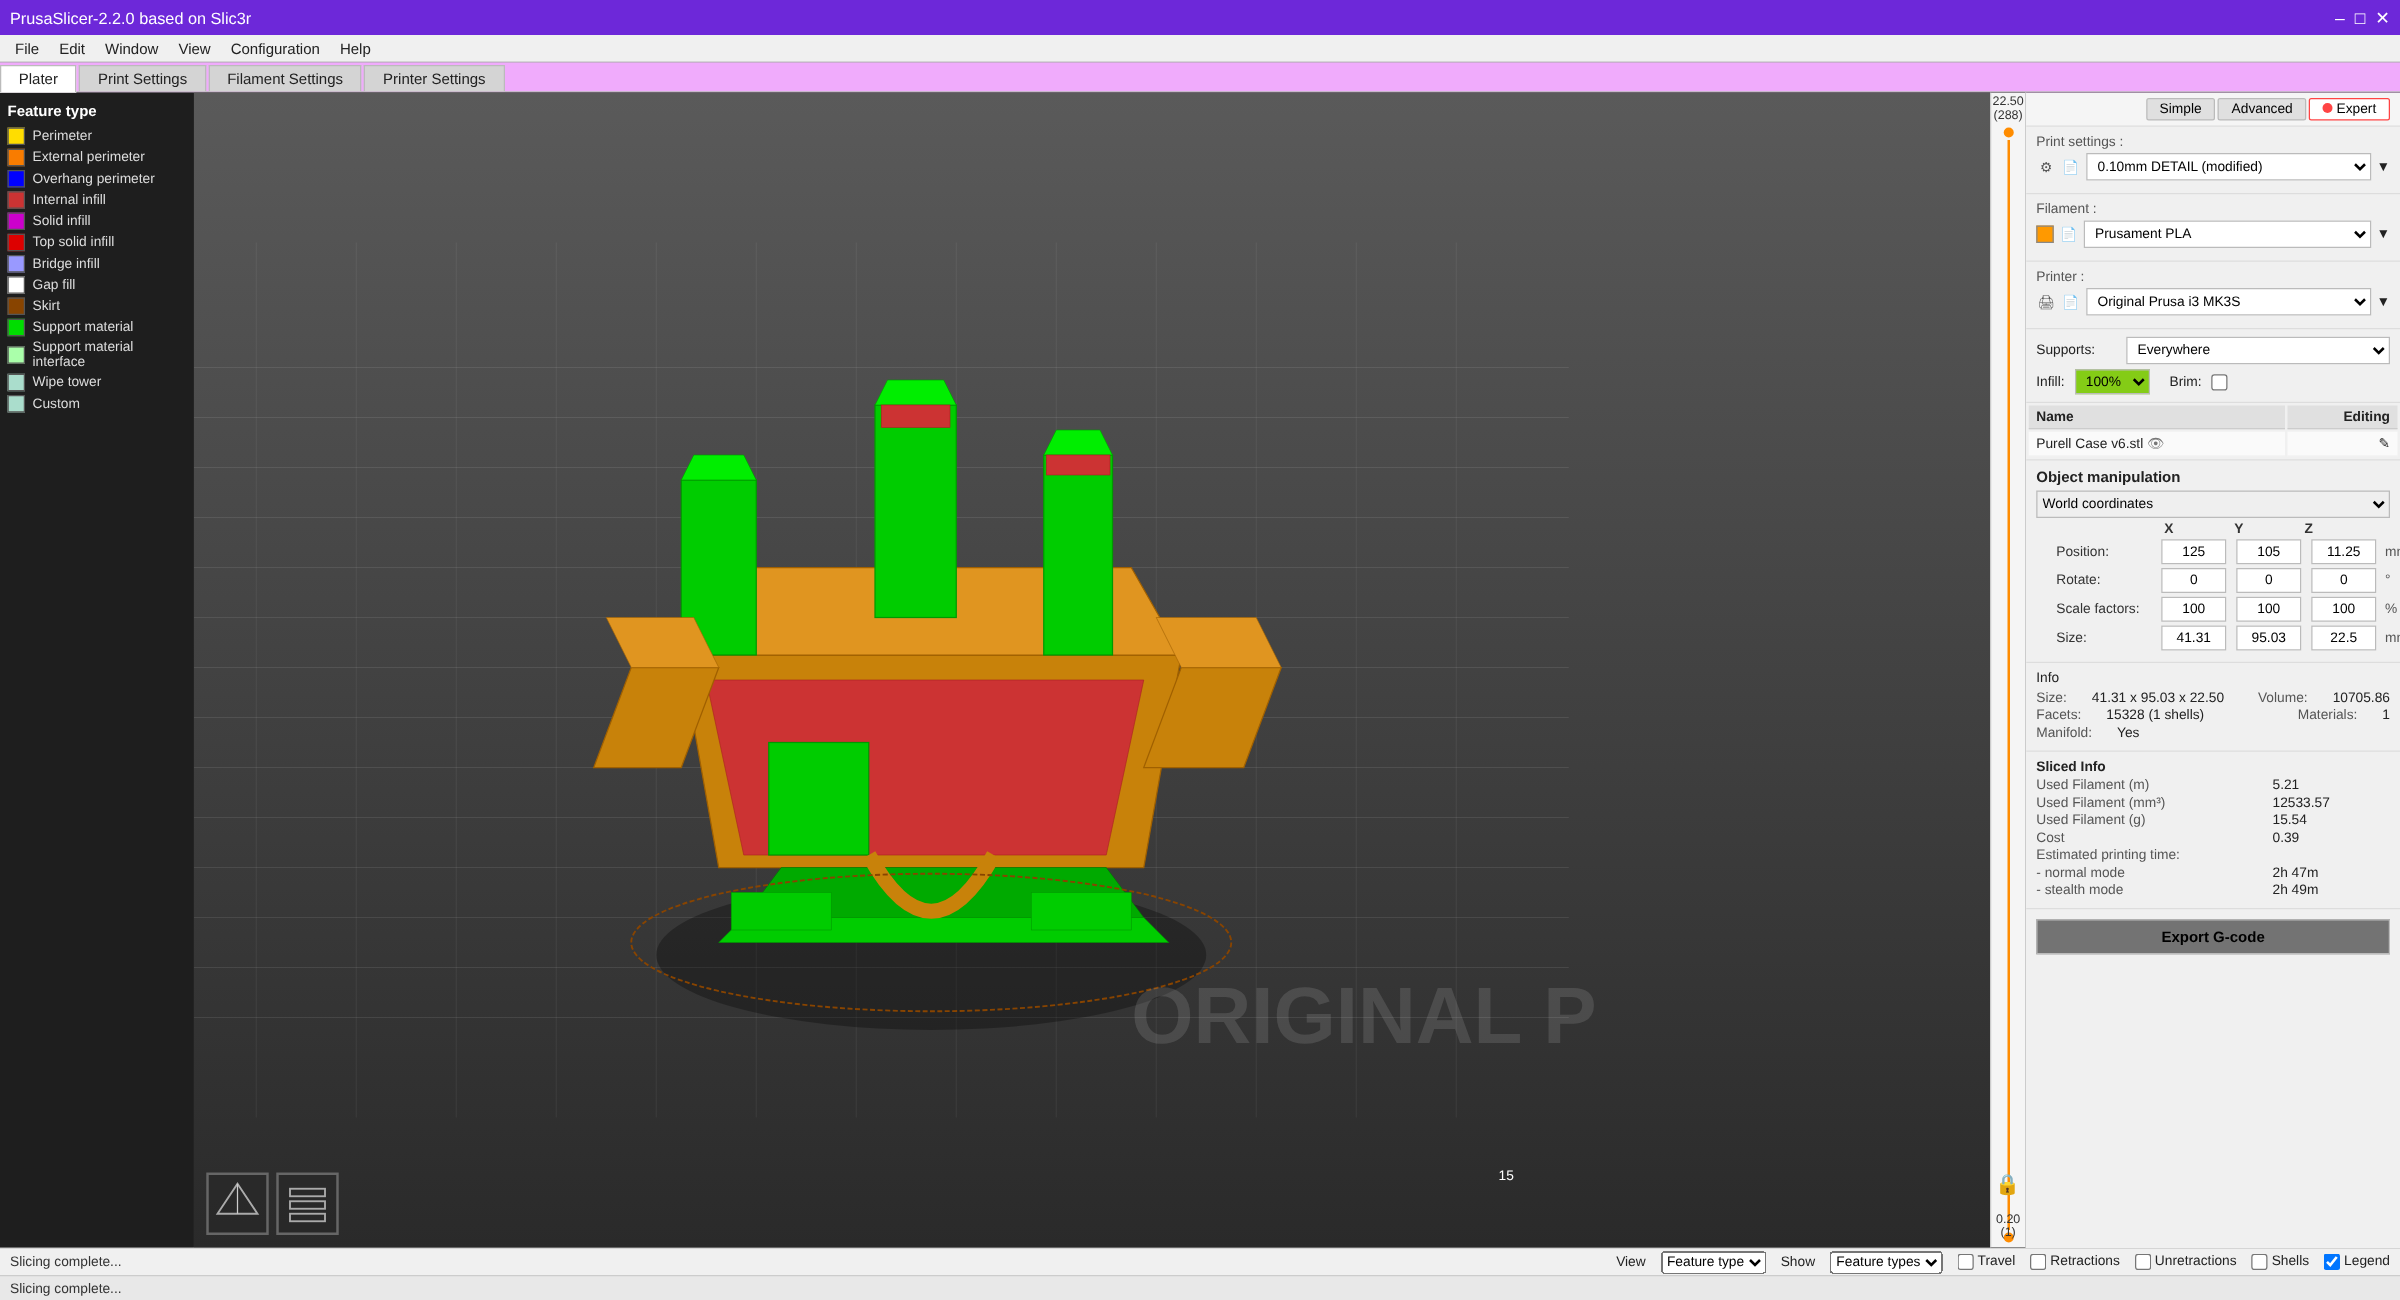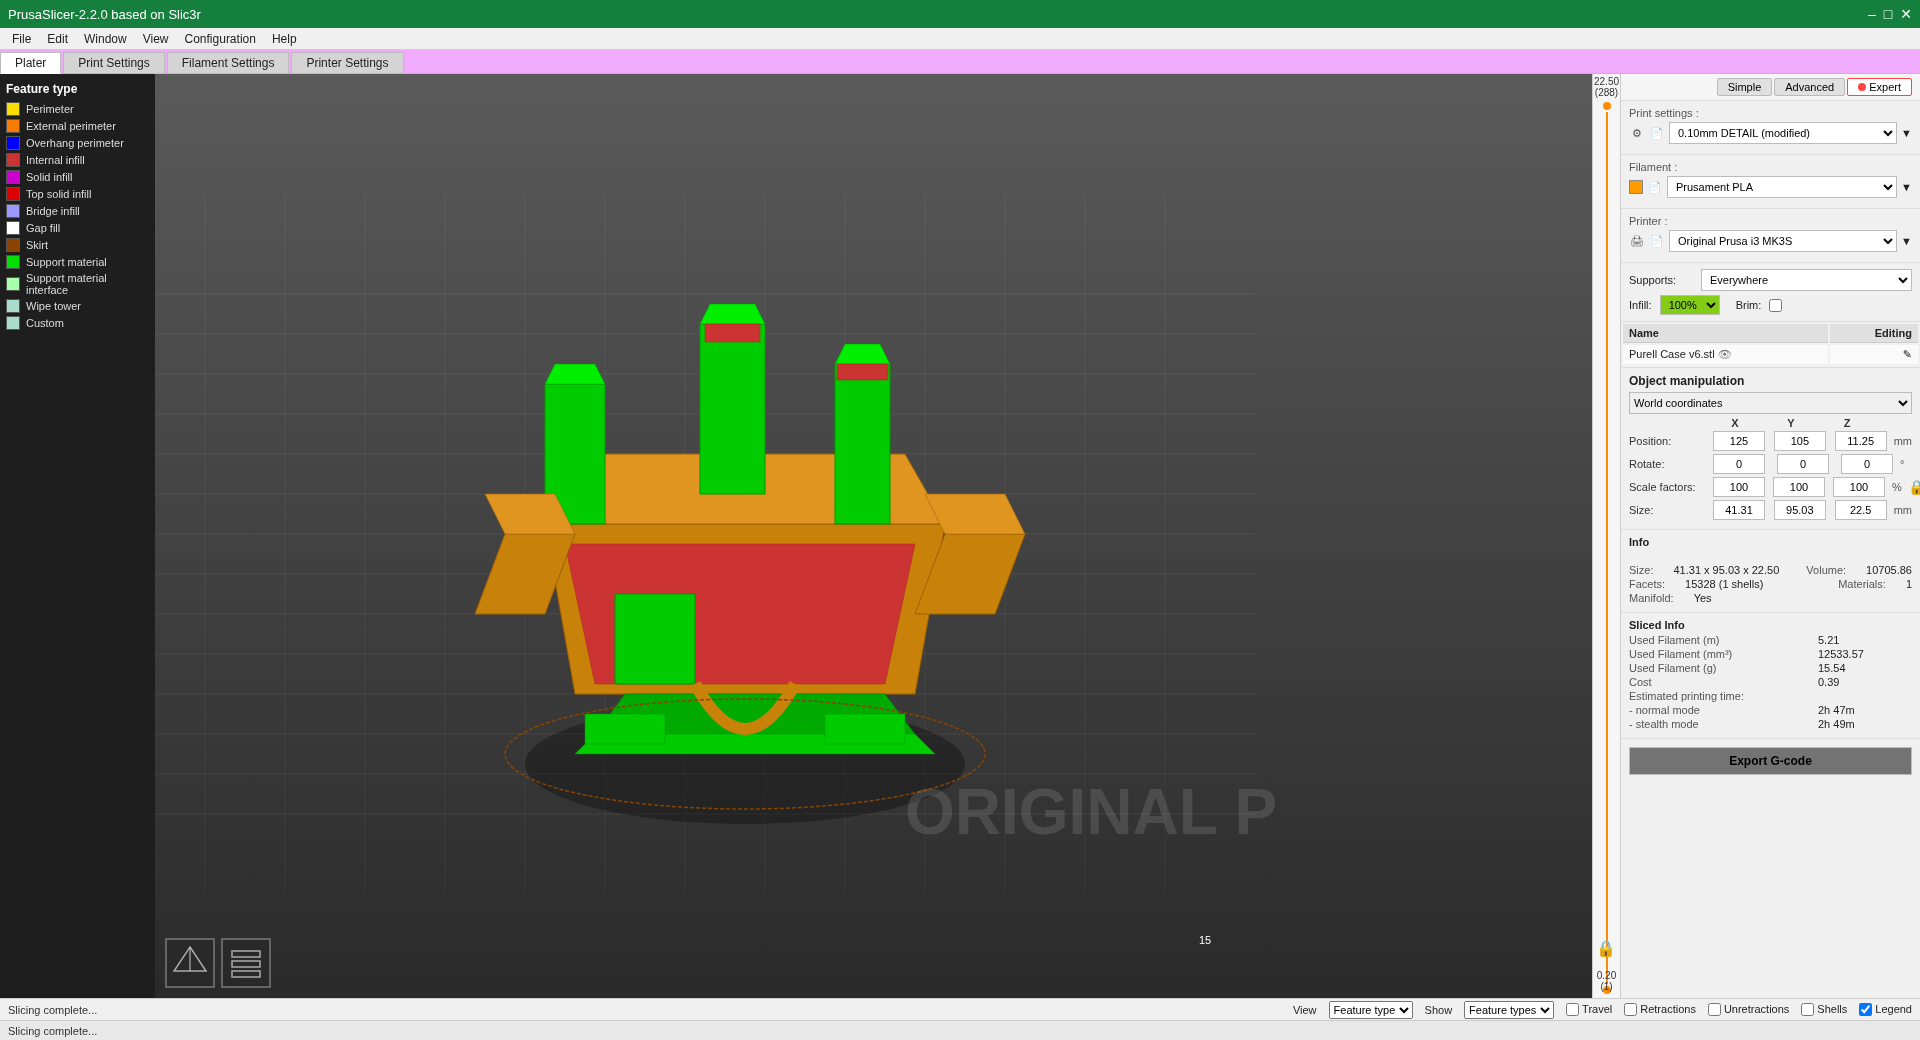--- a/index.html
+++ b/index.html
@@ -1,20 +1,20 @@
 <!DOCTYPE html>
 <html><head>
   <meta charset="utf-8">
   <style>
     * { margin: 0; padding: 0; box-sizing: border-box; }
     body { width: 1920px; height: 1040px; overflow: hidden; background: #1e1e1e; font-family: 'Segoe UI', Arial, sans-serif; font-size: 12px; color: #222; }
 
     
     #titlebar {
-      background: #15803d;
+      background: #6d28d9;
       height: 28px;
       display: flex;
       align-items: center;
       padding: 0 8px;
       color: white;
       font-size: 13px;
       justify-content: space-between;
     }
     #titlebar-controls { display: flex; gap: 8px; }
     #titlebar-controls span { cursor: pointer; font-size: 14px; }
@@ -214,21 +214,21 @@
     
     #obj-manip { padding: 6px 8px; border-bottom: 1px solid #ddd; }
     #obj-manip-title { font-weight: bold; font-size: 12px; margin-bottom: 4px; }
     .manip-row {
       display: flex;
       align-items: center;
       gap: 4px;
       margin-bottom: 3px;
       font-size: 11px;
     }
-    .manip-label { width: 80px; color: #333; flex-shrink: 0; }
+    .manip-label { width: 80px; color: #333; flex-shrink: 0; margin-left: 16px; }
     .manip-input {
       width: 52px;
       height: 20px;
       border: 1px solid #bbb;
       background: white;
       font-size: 11px;
       padding: 1px 3px;
       text-align: center;
     }
     .manip-unit { font-size: 11px; color: #555; }
@@ -237,21 +237,21 @@
       align-items: center;
       font-size: 11px;
       margin-bottom: 2px;
     }
     .xyz-header-label { width: 80px; }
     .xyz-col { width: 52px; text-align: center; font-weight: bold; color: #333; }
     .xyz-col-gap { width: 4px; }
 
     
     #info-section { padding: 6px 8px; border-bottom: 1px solid #ddd; font-size: 11px; }
-    #info-section .info-title { font-weight: bold; margin-bottom: 16px; }
+    #info-section .info-title { font-weight: normal; margin-bottom: 4px; }
     .info-row { display: flex; gap: 20px; margin-bottom: 2px; }
     .info-key { color: #555; }
     .info-val { color: #222; }
 
     
     #sliced-section { padding: 6px 8px; border-bottom: 1px solid #ddd; font-size: 11px; }
     #sliced-section .info-title { font-weight: bold; margin-bottom: 3px; }
     .sliced-row { display: flex; margin-bottom: 2px; }
     .sliced-key { width: 189px; color: #555; }
     .sliced-val { color: #222; }

